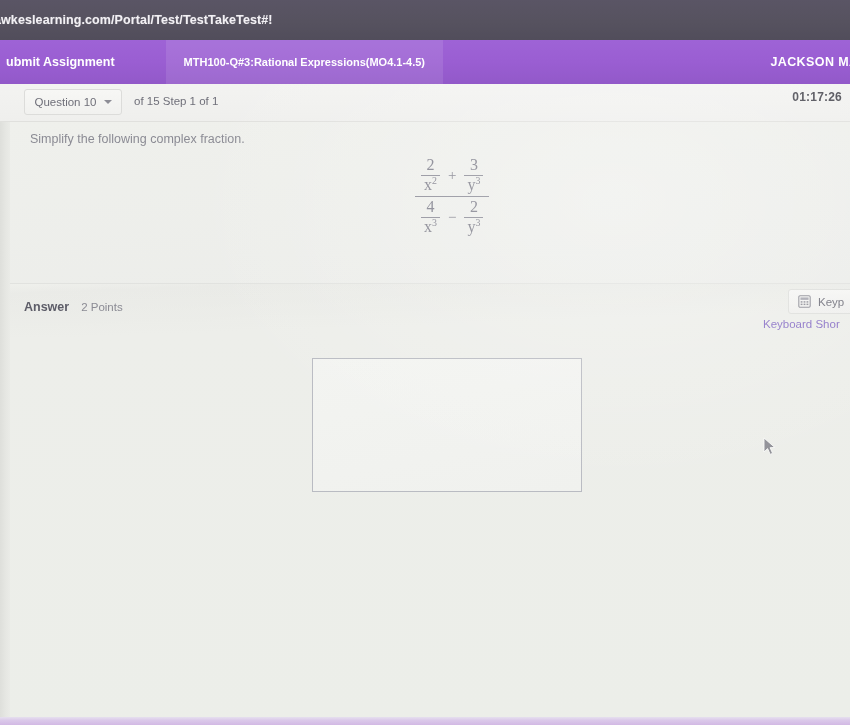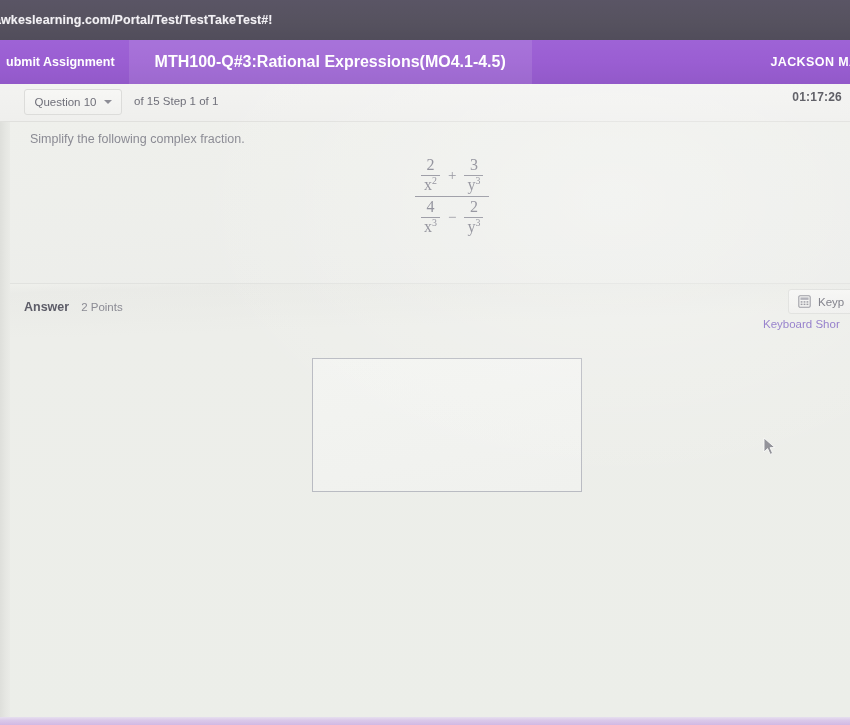--- a/index.html
+++ b/index.html
@@ -42,38 +42,39 @@
 
   
   .app-bar {
     position: absolute;
     left: 0; top: 40px;
     width: 850px; height: 44px;
     background: linear-gradient(180deg, #9e63d6 0%, #9a5ed2 50%, #9259c9 100%);
     display: flex;
     align-items: center;
     overflow: hidden;
+    gap: 37px;
   }
   .app-bar .submit-btn {
     color: #ffffff;
     font-size: 12.5px;
     font-weight: 600;
     white-space: nowrap;
     margin-left: -8px;
     padding: 0 14px;
     line-height: 44px;
     height: 44px;
   }
   .app-bar .assignment-tab {
     height: 44px;
     line-height: 44px;
-    padding: 0 26px;
+    padding: 0 18px;
     background: rgba(255,255,255,0.10);
     color: #ffffff;
-    font-size: 16px;
+    font-size: 11px;
     font-weight: 600;
     white-space: nowrap;
   }
   .app-bar .spacer { flex: 1 1 auto; }
   .app-bar .user-name {
     color: #ffffff;
     font-size: 12.5px;
     font-weight: 700;
     letter-spacing: .4px;
     white-space: nowrap;

